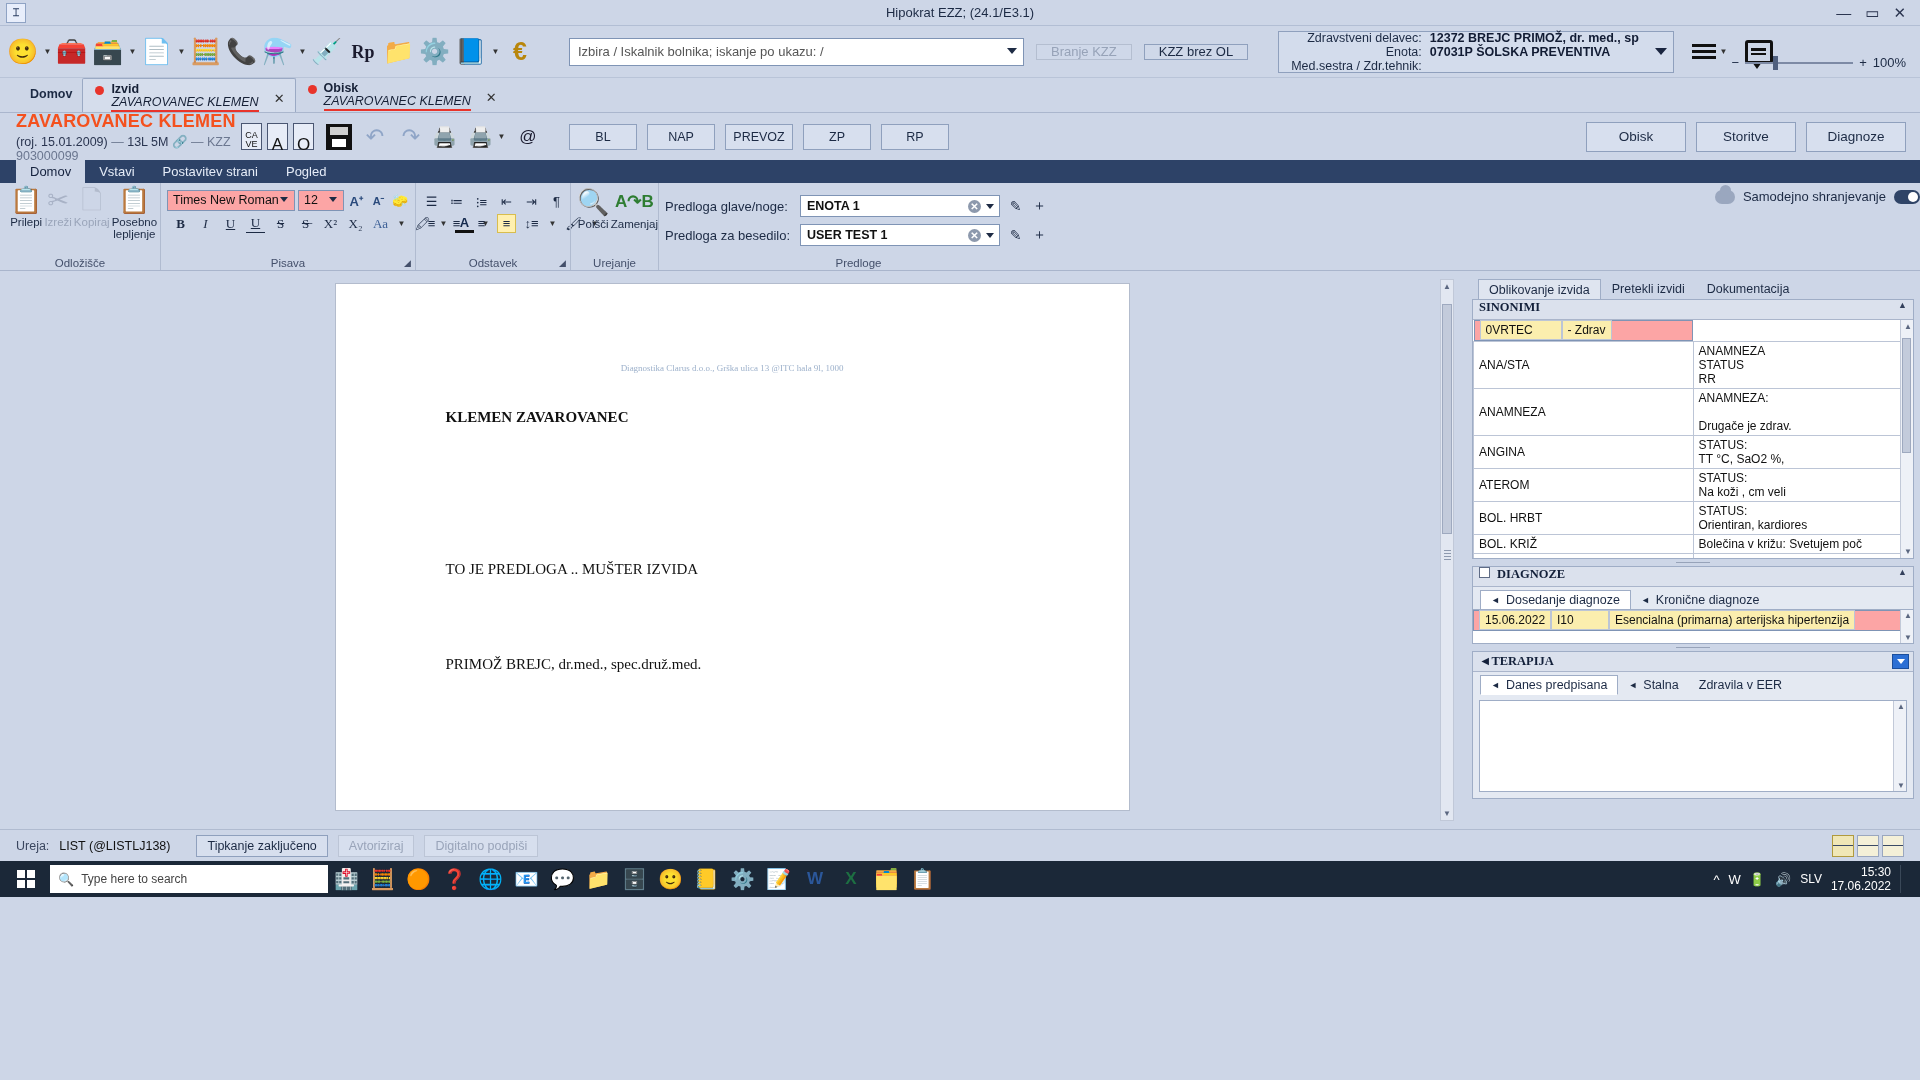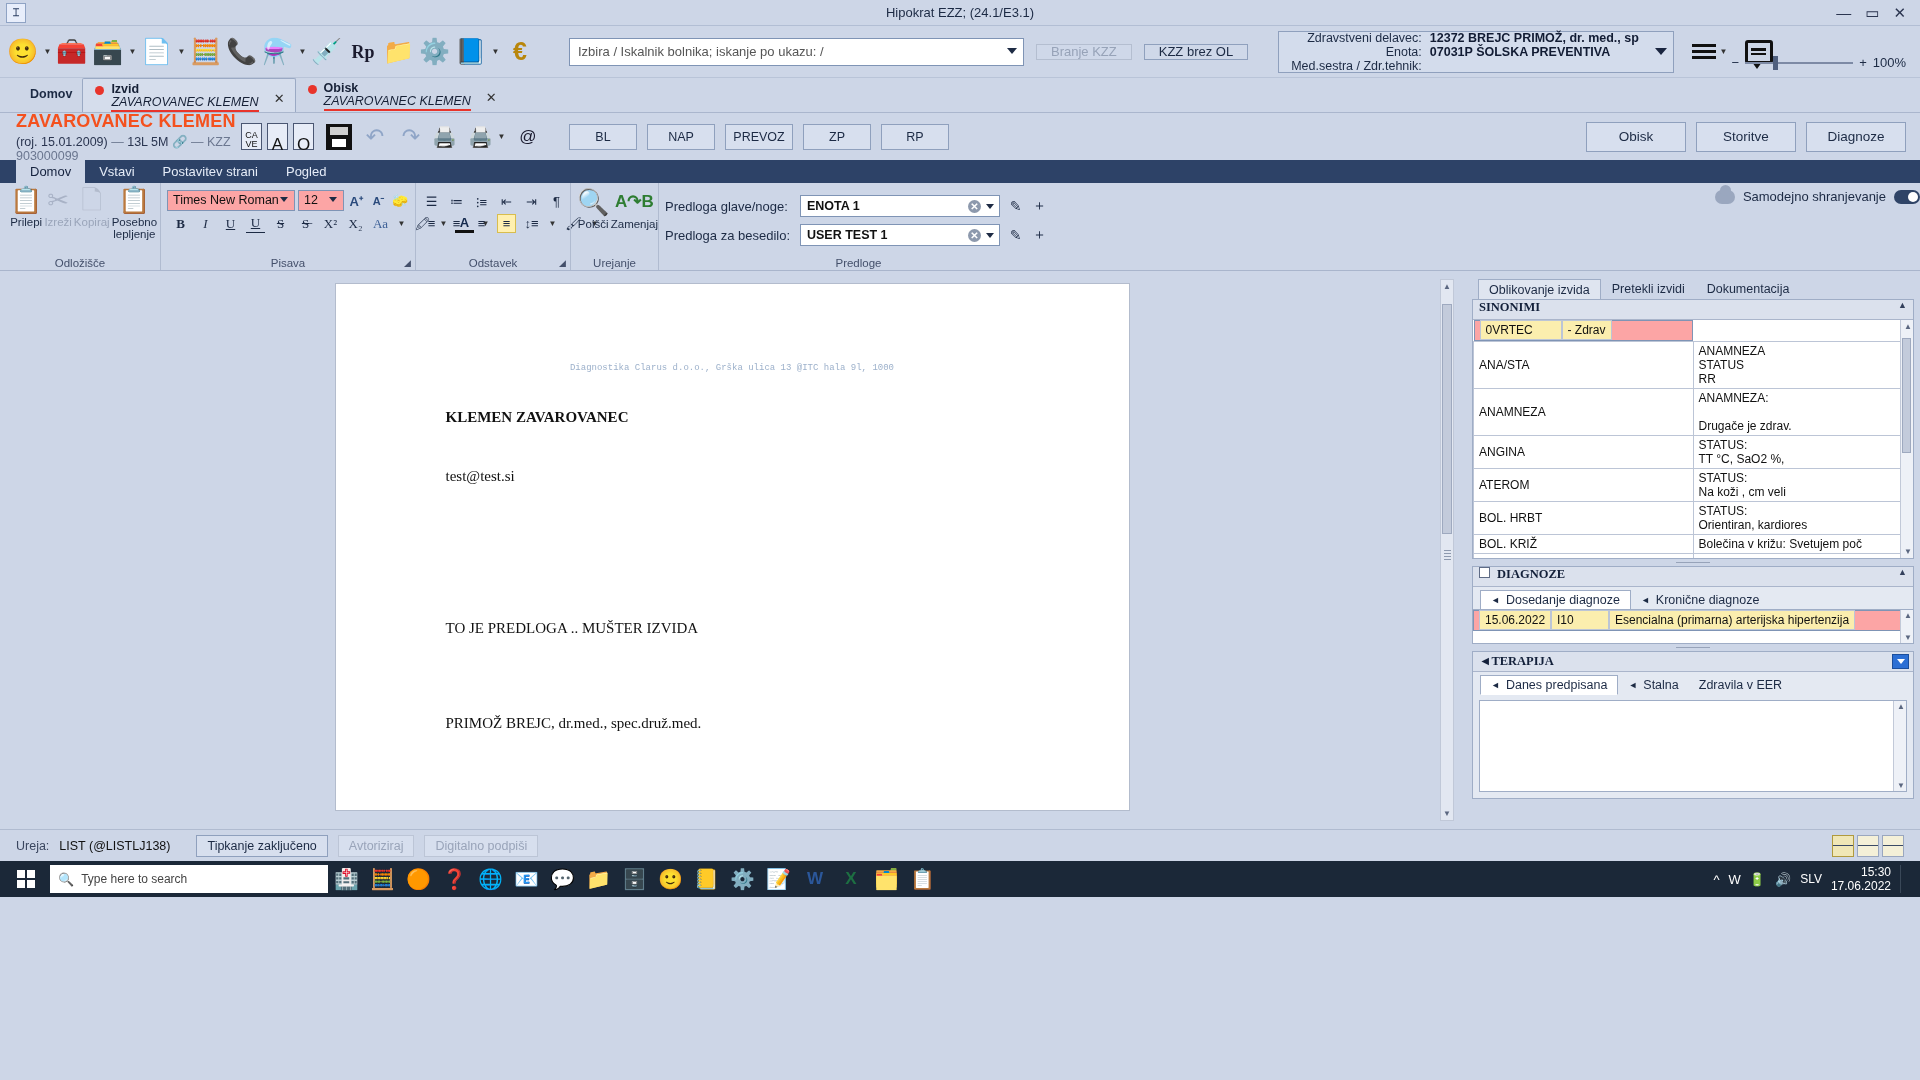--- a/index.html
+++ b/index.html
@@ -210,21 +210,21 @@
   .bodysplit { display:flex; height:558px; }
 
   
   .editorpane { flex:1; background:#cdd6e7; position:relative; padding-top:12px; }
   .page {
     width:795px; margin:0 auto; background:#fff; height:528px;
     border:1px solid #b3bccd; position:relative; overflow:hidden;
   }
   .doc-head { text-align:center; padding-top:70px;}
   .doc-logo { font-family:"Liberation Serif", serif; font-size:33px; color:#8aa6c8; letter-spacing:.5px;}
-  .doc-addr { font-family:Liberation Mono, monospace; font-size:9px; color:#9db1cb; margin-top:9px;}
+  .doc-addr { font-family:Liberation Serif, serif; font-size:9px; color:#9db1cb; margin-top:9px;}
   .doc-body { padding:36px 110px 0 110px; font-family:"Liberation Serif", serif; }
   .doc-body .l1 { font-size:15px; font-weight:bold; color:#111; }
   .doc-body .l2 { font-size:15px; color:#111; margin-top:42px;}
   .doc-body .l3 { font-size:15px; color:#111; margin-top:135px;}
   .doc-body .l4 { font-size:15px; color:#111; margin-top:78px;}
   .editor-vscroll {
     position:absolute; right:10px; top:8px; width:14px; bottom:8px; background:#e2e7f1; border:1px solid #c0c8d8;
   }
   .editor-vscroll .thumb { position:absolute; top:24px; left:1px; width:10px; height:230px; background:#c3cbdb; border:1px solid #9ea9bf;}
   .editor-vscroll .up, .editor-vscroll .dn { position:absolute; left:2px; font-size:8px; color:#5b6780;}
@@ -613,21 +613,20 @@
 
   <div class="bodysplit">
 
     <div class="editorpane">
       <div class="page">
         <div class="doc-head">
           <div class="doc-addr">Diagnostika Clarus d.o.o., Grška ulica 13 @ITC hala 9l, 1000</div>
         </div>
         <div class="doc-body">
           <div class="l1">KLEMEN ZAVAROVANEC</div>
-          <div class="l2">test@test.si</div>
           <div class="l3">TO JE PREDLOGA .. MUŠTER IZVIDA</div>
           <div class="l4">PRIMOŽ BREJC, dr.med., spec.druž.med.</div>
         </div>
       </div>
       <div class="editor-vscroll">
         <div class="up">▲</div>
         <div class="thumb"></div>
         <div class="splitgrip">
             <i></i>
             <i></i>

